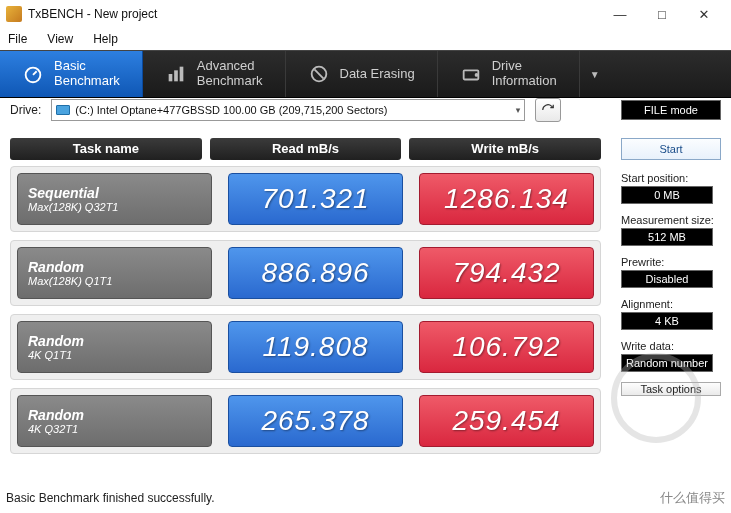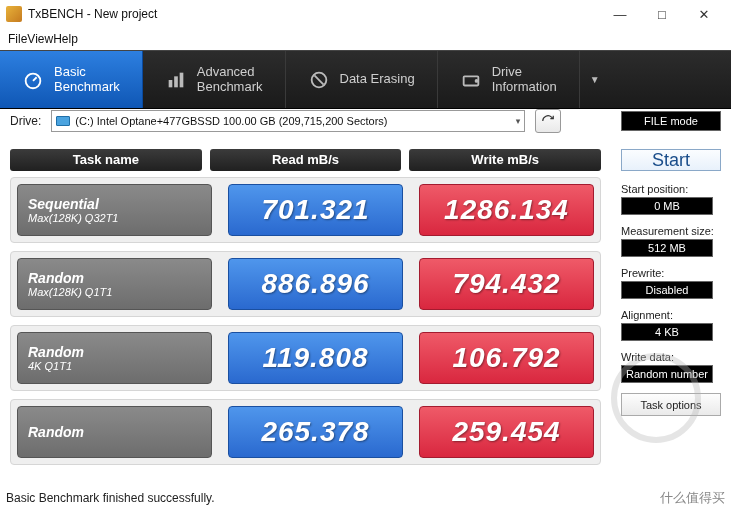--- a/index.html
+++ b/index.html
@@ -2,22 +2,22 @@
 <html><head>
 <meta charset="utf-8">
 <style>
 *{box-sizing:border-box;margin:0;padding:0;font-family:"Segoe UI",Arial,sans-serif}
 body{background:#fff;width:731px;height:513px;overflow:hidden;font-size:12px;position:relative}
 .titlebar{height:28px;display:flex;align-items:center;padding:0 6px;background:#fff}
 .titlebar .ico{width:16px;height:16px;background:linear-gradient(135deg,#e8b23a,#c57a1f);border-radius:2px;margin-right:6px}
 .titlebar .ttl{font-size:12px;color:#111}
 .winctl{margin-left:auto;display:flex}
 .winctl div{width:42px;height:24px;display:flex;align-items:center;justify-content:center;color:#333;font-size:13px}
-.menubar{height:22px;display:flex;align-items:center;padding:0 8px;gap:0;color:#111}
-.toolbar{height:59px;background:linear-gradient(#2c2c2c,#1a1a1a);display:flex;border-top:1px solid #444;border-bottom:1px solid #000}
+.menubar{height:22px;display:flex;align-items:center;padding:0 8px;gap:20px;color:#111}
+.toolbar{height:48px;background:linear-gradient(#2c2c2c,#1a1a1a);display:flex;border-top:1px solid #444;border-bottom:1px solid #000}
 .tbtn{display:flex;align-items:center;gap:10px;padding:0 22px;color:#cfcfcf;font-size:13px;border-right:1px solid #3a3a3a;cursor:pointer}
 .tbtn.active{background:linear-gradient(#2d7fe0,#0f57b5);color:#fff;border-right:1px solid #0a4a9e}
 .tbtn .lbl{line-height:1.15}
 .tbtn .ic{width:22px;height:22px;display:block}
 .tmenu{width:30px;display:flex;align-items:center;justify-content:center;color:#bbb;font-size:10px}
 .drvrow{display:flex;align-items:center;padding:0 10px 6px;gap:10px}
 .drvrow .lbl{color:#222}
 .drvsel{flex:0 0 474px;height:22px;border:1px solid #999;background:#fff;display:flex;align-items:center;padding:0 4px;gap:5px}
 .drvsel .hdd{width:14px;height:10px;background:#4aa3df;border:1px solid #1f6fa8;border-radius:1px}
 .drvsel .txt{font-size:11px;color:#111;white-space:nowrap;overflow:hidden}
@@ -25,28 +25,28 @@
 .refresh{width:26px;height:24px;border:1px solid #999;border-radius:3px;background:linear-gradient(#fff,#e9e9e9);display:flex;align-items:center;justify-content:center;color:#333}
 .filemode{margin-left:auto;width:100px;height:20px;background:#000;color:#fff;font-size:11px;display:flex;align-items:center;justify-content:center;border:1px solid #666}
 .mainrow{display:flex;gap:20px;padding:0 10px}
 .resultcol{flex:1}
 .hdrrow{display:flex;gap:8px;margin:10px 0 6px}
 .hdrcell{flex:1;background:linear-gradient(#3b3b3b,#202020);color:#fff;text-align:center;font-weight:600;font-size:13px;height:22px;line-height:22px;border-radius:3px}
 .benchrow{display:flex;gap:16px;background:#efefef;border:1px solid #d6d6d6;border-radius:4px;padding:6px;margin-bottom:8px}
 .taskcell{flex:1;background:linear-gradient(#8a8a8a,#6d6d6d);border:1px solid #555;border-radius:4px;color:#fff;padding:8px 10px;display:flex;flex-direction:column;justify-content:center;font-style:italic;font-weight:600}
 .taskcell .l1{font-size:14px}
 .taskcell .l2{font-size:11px;font-weight:500}
-.valcell{flex:1;border-radius:4px;display:flex;align-items:center;justify-content:center;color:#fff;font-family:Arial,sans-serif;font-weight:700;font-style:italic;font-size:28px;letter-spacing:1px;text-shadow:1px 1px 2px rgba(0,0,0,.4);height:52px}
+.valcell{flex:1;border-radius:4px;display:flex;align-items:center;justify-content:center;color:#fff;font-family:Arial,sans-serif;font-weight:400;font-style:italic;font-size:28px;letter-spacing:1px;text-shadow:1px 1px 2px rgba(0,0,0,.4);height:52px}
 .valcell.read{background:linear-gradient(#4f96ec,#2a69cf);border:1px solid #1a4fa0}
 .valcell.write{background:linear-gradient(#ef5a68,#d9273f);border:1px solid #a31b2f}
 .sidecol{width:100px;padding-top:10px}
-.sbtn{width:100px;height:22px;border:1px solid #8aa8c8;background:linear-gradient(#fbfdff,#e8f1fb);color:#1a4d8a;font-size:18px;display:flex;align-items:center;justify-content:center;margin-bottom:12px;cursor:pointer}
+.sbtn{width:100px;height:22px;border:1px solid #8aa8c8;background:linear-gradient(#fbfdff,#e8f1fb);color:#1a4d8a;font-size:11px;display:flex;align-items:center;justify-content:center;margin-bottom:12px;cursor:pointer}
 .slabel{font-size:11px;color:#222;margin-bottom:2px}
 .sval{width:92px;height:18px;background:#000;color:#fff;font-size:11px;display:flex;align-items:center;justify-content:center;border:1px solid #666;margin-bottom:10px}
-.gbtn{width:100px;height:23px;border:1px solid #aaa;background:linear-gradient(#fdfdfd,#eaeaea);color:#222;font-size:11px;display:flex;align-items:center;justify-content:center;margin-bottom:8px;cursor:pointer}
+.gbtn{width:100px;height:14px;border:1px solid #aaa;background:linear-gradient(#fdfdfd,#eaeaea);color:#222;font-size:11px;display:flex;align-items:center;justify-content:center;margin-bottom:8px;cursor:pointer}
 .status{position:absolute;bottom:8px;left:6px;font-size:12px;color:#222}
 .watermark{position:absolute;right:6px;bottom:6px;font-size:13px;color:#888;font-family:"Microsoft YaHei",sans-serif}
 .circle{position:absolute;right:30px;bottom:70px;width:90px;height:90px;border:6px solid rgba(180,180,180,.35);border-radius:50%}
 </style>
 </head>
 <body>
 
 <div class="titlebar">
   <div class="ico"></div>
   <div class="ttl">TxBENCH - New project</div>
@@ -149,20 +149,21 @@
           <div class="taskcell">
             <span class="l1">Random</span>
             <span class="l2">4K Q1T1</span>
           </div>
           <div class="valcell read">119.808</div>
           <div class="valcell write">106.792</div>
         </div>
         <div class="benchrow">
           <div class="taskcell">
             <span class="l1">Random</span>
+            <span class="l2">4K Q32T1</span>
           </div>
           <div class="valcell read">265.378</div>
           <div class="valcell write">259.454</div>
         </div>
       </div>
   </div>
 
   <div class="sidecol">
     <div class="sbtn">Start</div>
     <div class="slabel">Start position:</div>

